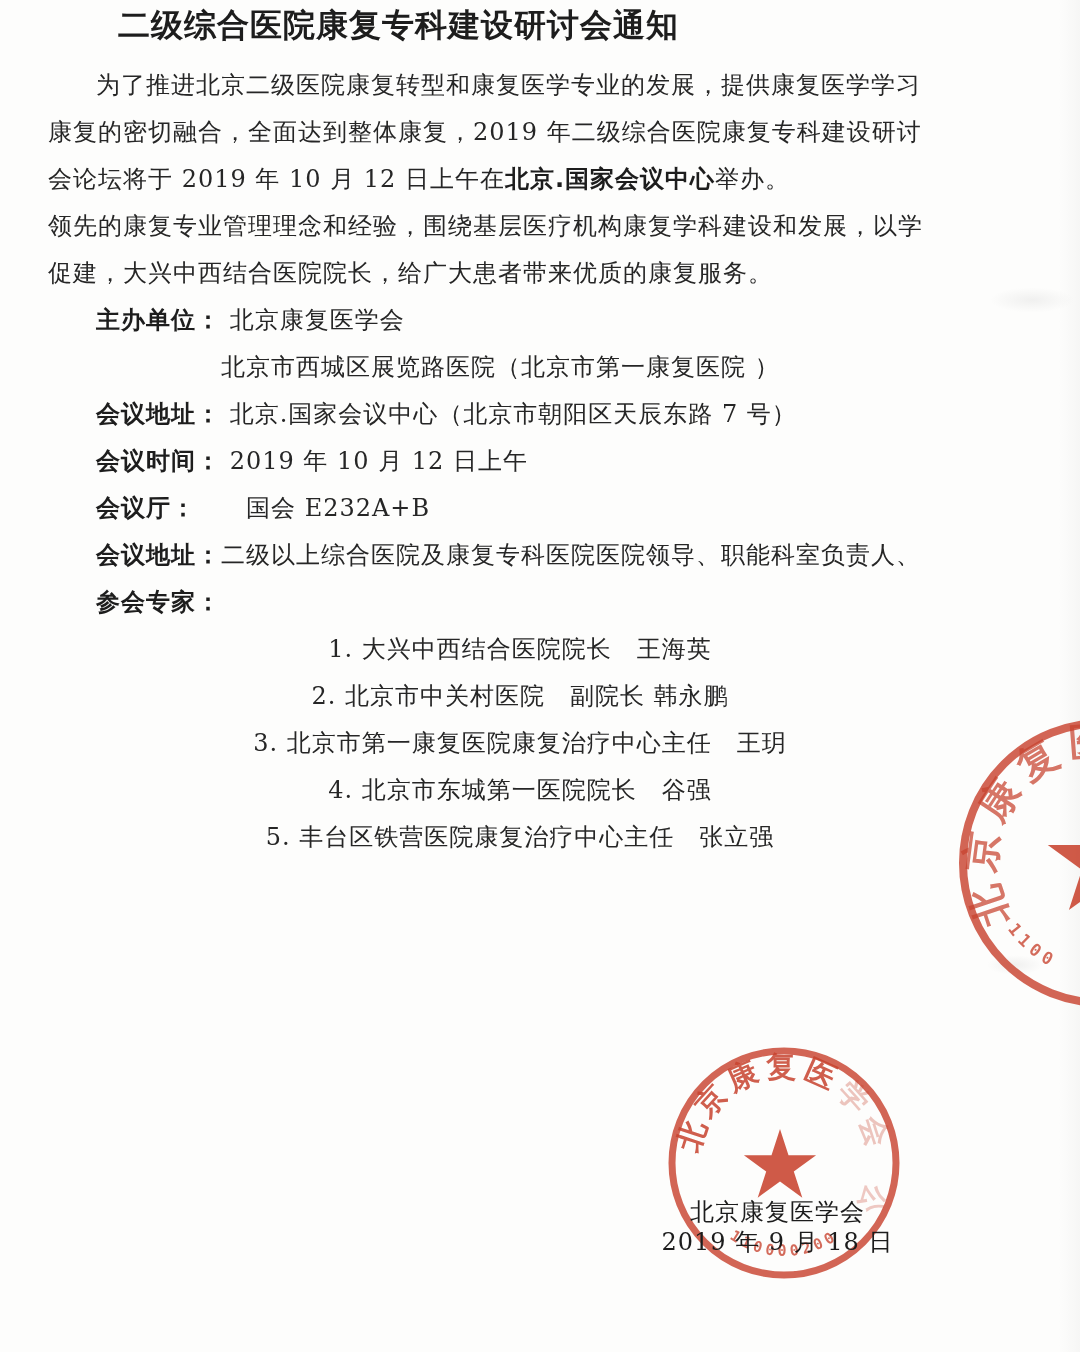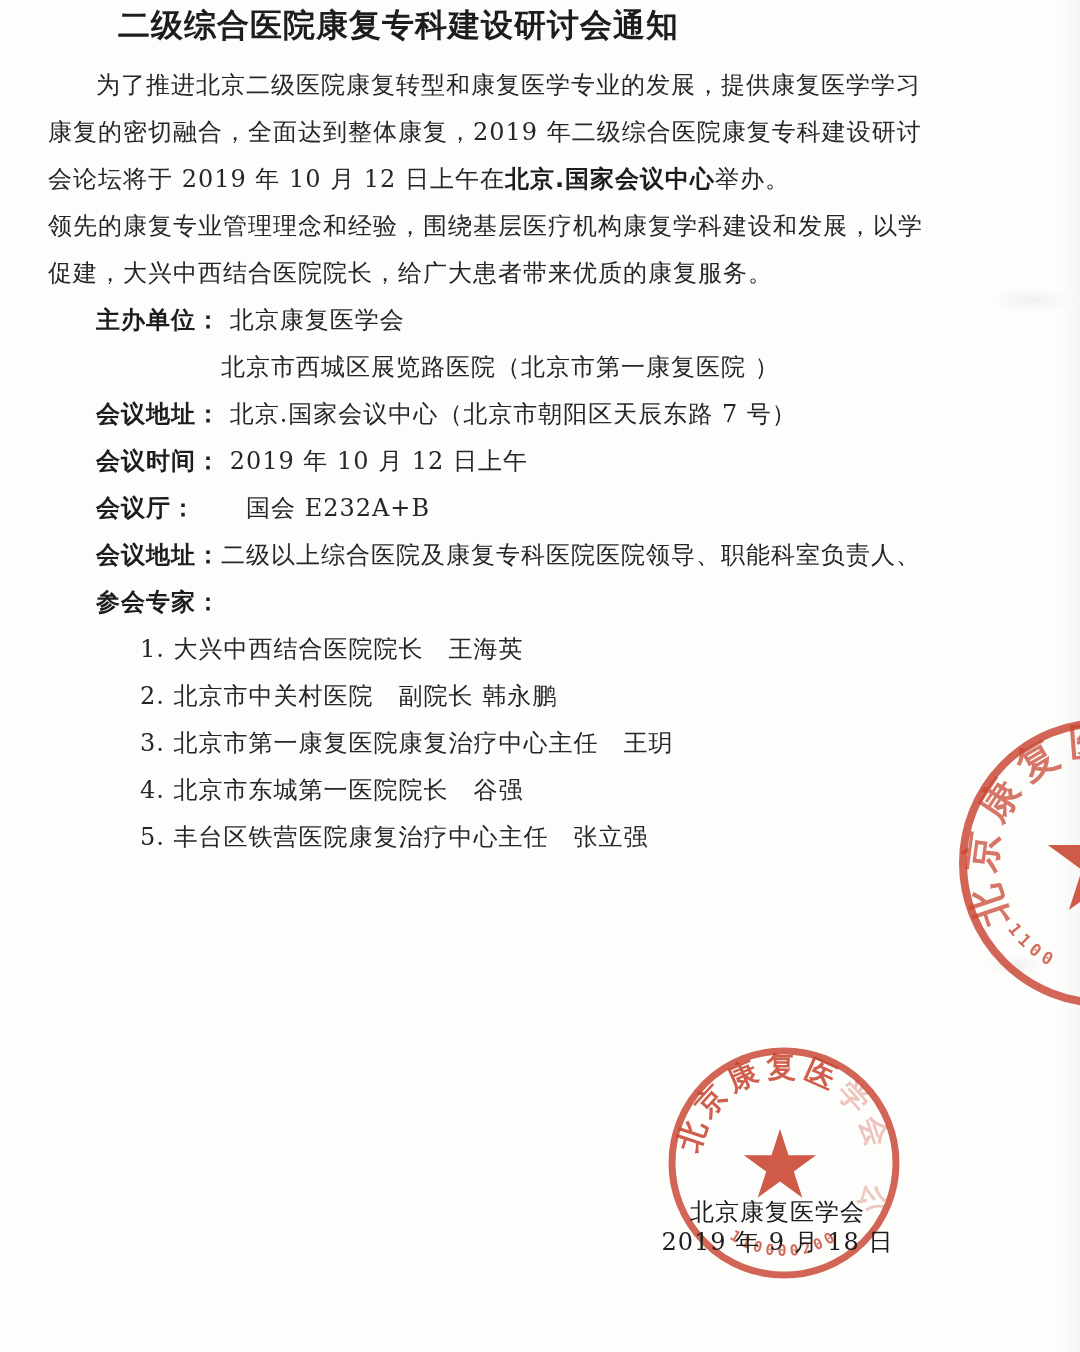--- a/index.html
+++ b/index.html
@@ -48,21 +48,21 @@
   .line {
     height: 47px;
     line-height: 47px;
     white-space: nowrap;
     margin-left: 28px;
   }
   .line.gap-before { margin-top: 10px; }
   .indent-none { padding-left: 0; }
   .indent-para { padding-left: 48px; }
   .indent-cont { padding-left: 173px; }
-  .indent-item { padding-left: 92px; }
+  .indent-item { padding-left: 92px; text-align: center; }
   .seg-bold {
     font-family: "DejaVu Sans", "Liberation Sans", sans-serif;
     font-weight: bold;
     color: #1d1d1d;
   }
   .signature {
     position: absolute;
     left: 645px;
     top: 1197px;
     width: 265px;

